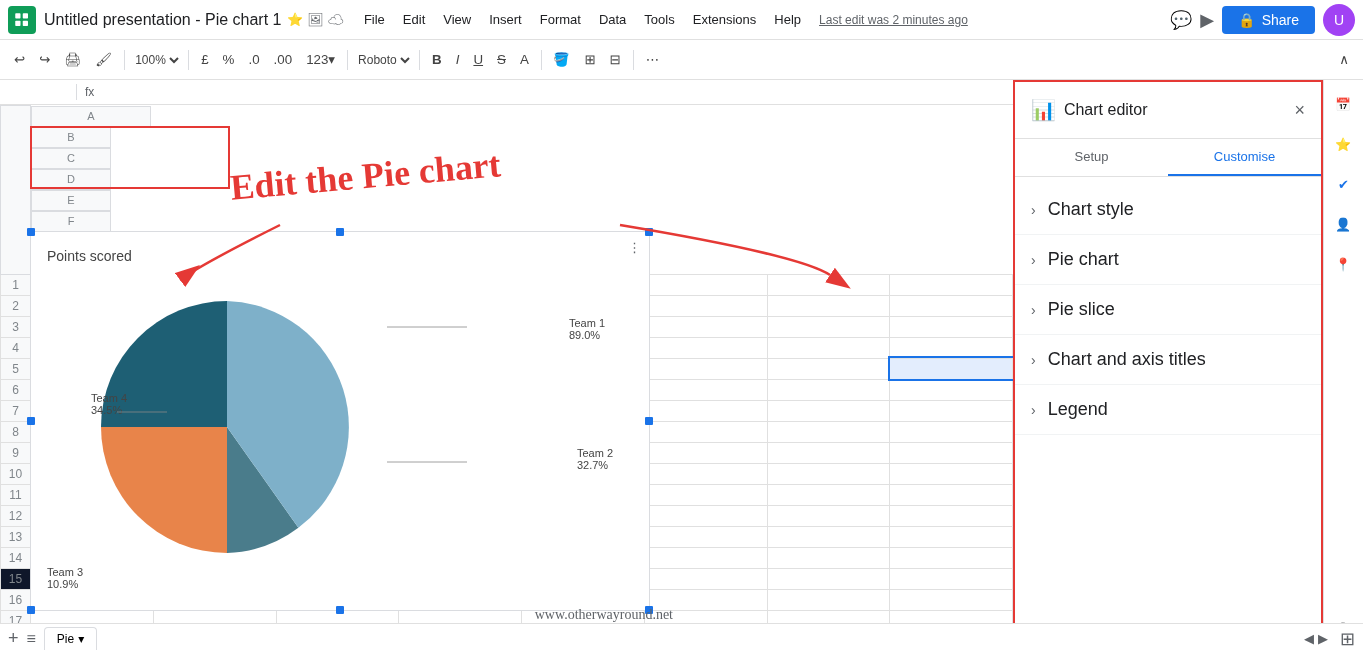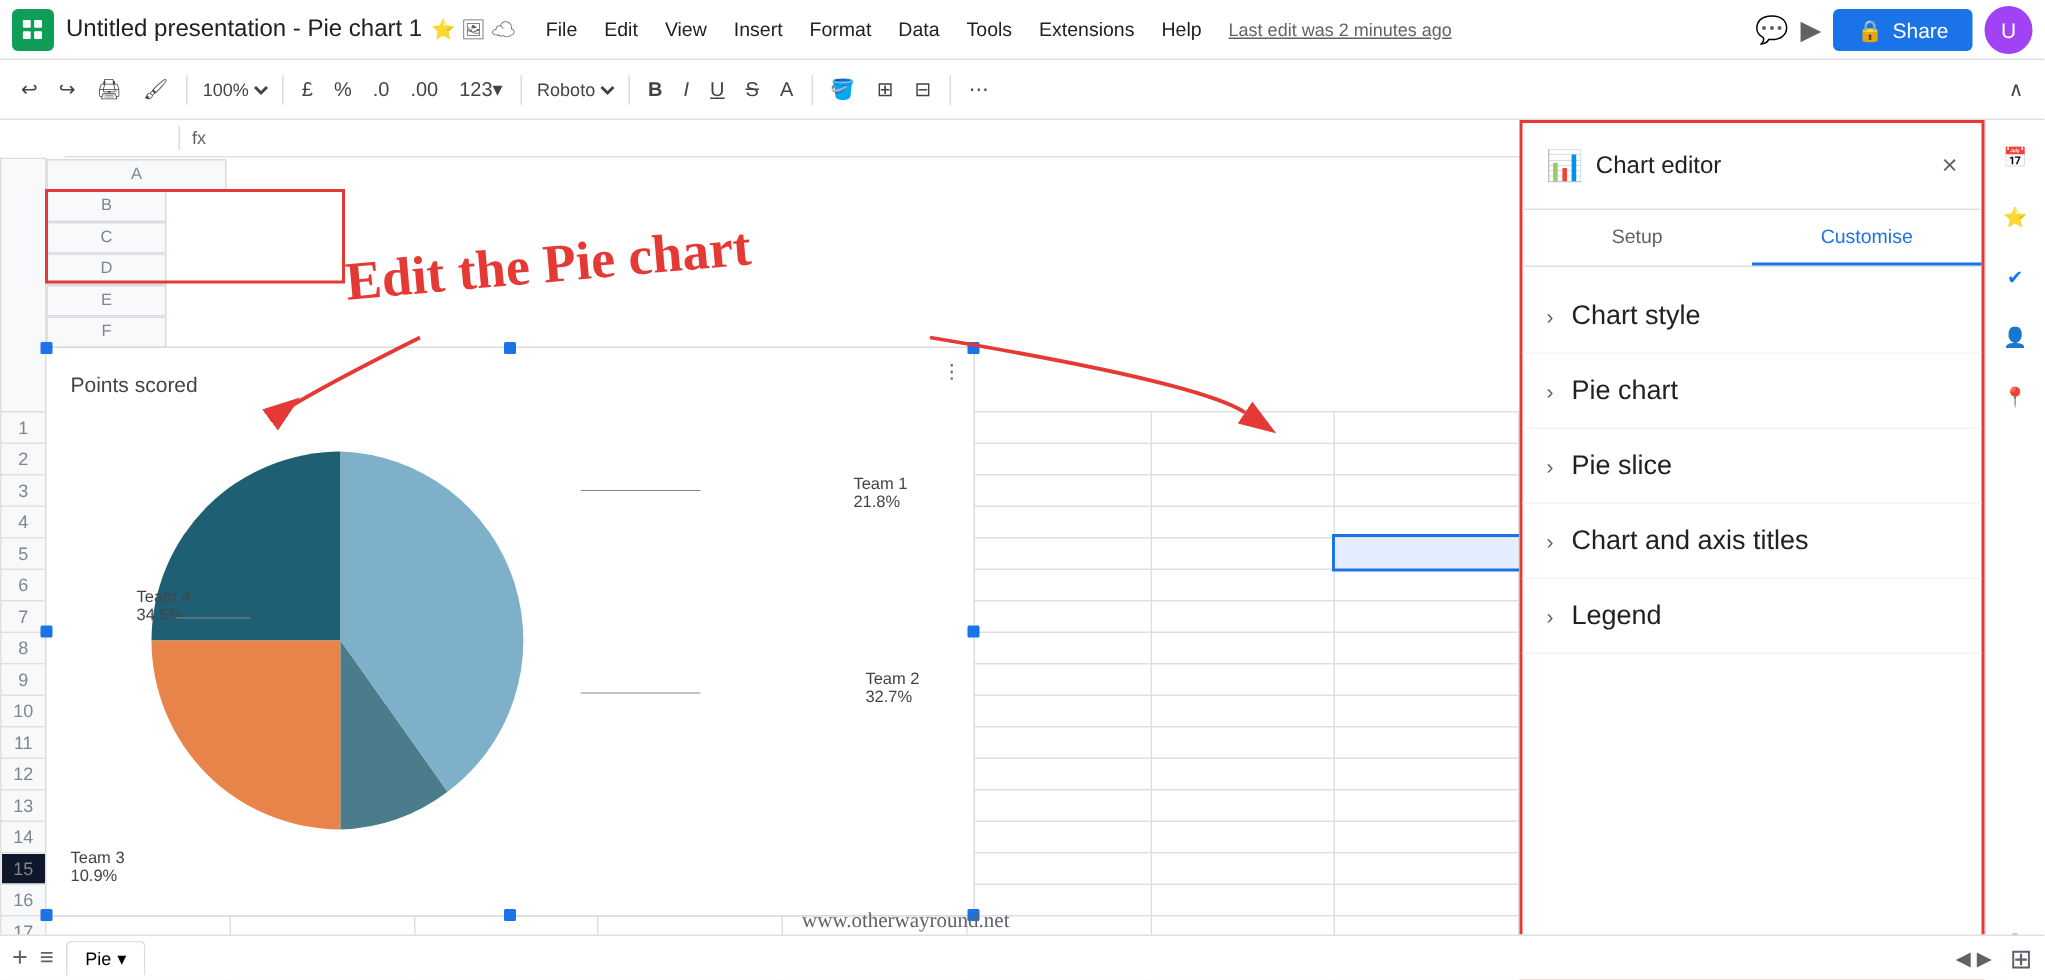--- a/index.html
+++ b/index.html
@@ -24,21 +24,21 @@
     .toolbar { display: flex; align-items: center; height: 40px; padding: 0 8px; border-bottom: 1px solid #e0e0e0; background: #fff; gap: 2px; font-size: 12px; }
     .toolbar-btn { padding: 4px 6px; cursor: pointer; border-radius: 3px; color: #444; border: none; background: transparent; display: flex; align-items: center; }
     .toolbar-sep { width: 1px; height: 20px; background: #dadce0; margin: 0 4px; }
     .toolbar-select { border: none; background: transparent; font-size: 12px; cursor: pointer; color: #444; }
 
     
     .main { display: flex; height: calc(653px - 80px); }
 
     
     .spreadsheet-area { flex: 1; overflow: hidden; position: relative; }
-    .formula-bar { display: flex; align-items: center; height: 25px; border-bottom: 1px solid #e0e0e0; padding: 0 8px; gap: 8px; font-size: 12px; color: #444; margin-left: 43px; }
+    .formula-bar { display: flex; align-items: center; height: 25px; border-bottom: 1px solid #e0e0e0; padding: 0 8px; gap: 8px; font-size: 12px; color: #444; }
     .cell-ref { width: 60px; border: none; font-size: 12px; color: #444; text-align: center; }
     .formula-sep { width: 1px; height: 16px; background: #dadce0; }
     .col-header { height: 21px; border-right: 1px solid #e0e0e0; border-bottom: 1px solid #bbb; display: flex; align-items: center; justify-content: center; font-size: 11px; color: #80868b; background: #f8f9fa; flex-shrink: 0; }
 
     
     .grid-table { border-collapse: collapse; table-layout: fixed; }
     .grid-table td { border: 1px solid #e0e0e0; height: 21px; font-size: 12px; padding: 0 4px; min-width: 0; overflow: hidden; white-space: nowrap; vertical-align: middle; }
     .grid-table th { border: 1px solid #dadce0; height: 21px; font-size: 11px; color: #80868b; background: #f8f9fa; padding: 0 4px; text-align: center; font-weight: normal; min-width: 0; }
 
     
@@ -429,21 +429,21 @@
               <path d="M100,100 L10,100 A90,90 0 0,0 100,190 Z" fill="#e8844a"></path>
 
               <path d="M100,100 L100,190 A90,90 0 0,0 151,172 Z" fill="#4a7c8b"></path>
 
               <path d="M100,100 L151,172 A90,90 0 0,0 100,10 Z" fill="#7eb0c9"></path>
             </svg>
 
             <div style="position:relative; flex:1; height:280px; margin-left:20px;">
               <div style="position:absolute; top:30px; right:28px; font-size:11px; color:#444;">
                 <div>Team 1</div>
-                <div>21.8%</div>
+                <div>89.0%</div>
               </div>
               <div style="position:absolute; top:160px; right:20px; font-size:11px; color:#444;">
                 <div>Team 2</div>
                 <div>32.7%</div>
               </div>
 
               <svg style="position:absolute; top:0; left:0; width:100%; height:100%;">
                 <line x1="0" y1="40" x2="80" y2="40" stroke="#888" stroke-width="0.8"></line>
                 <line x1="0" y1="175" x2="80" y2="175" stroke="#888" stroke-width="0.8"></line>
               </svg>

